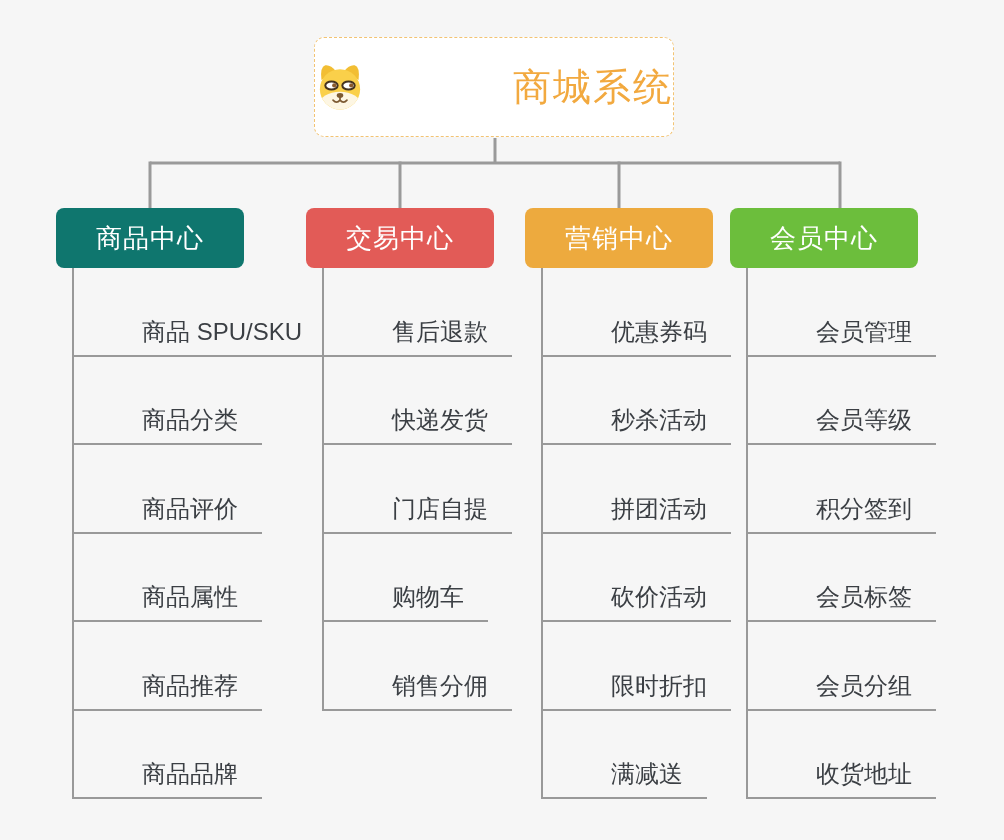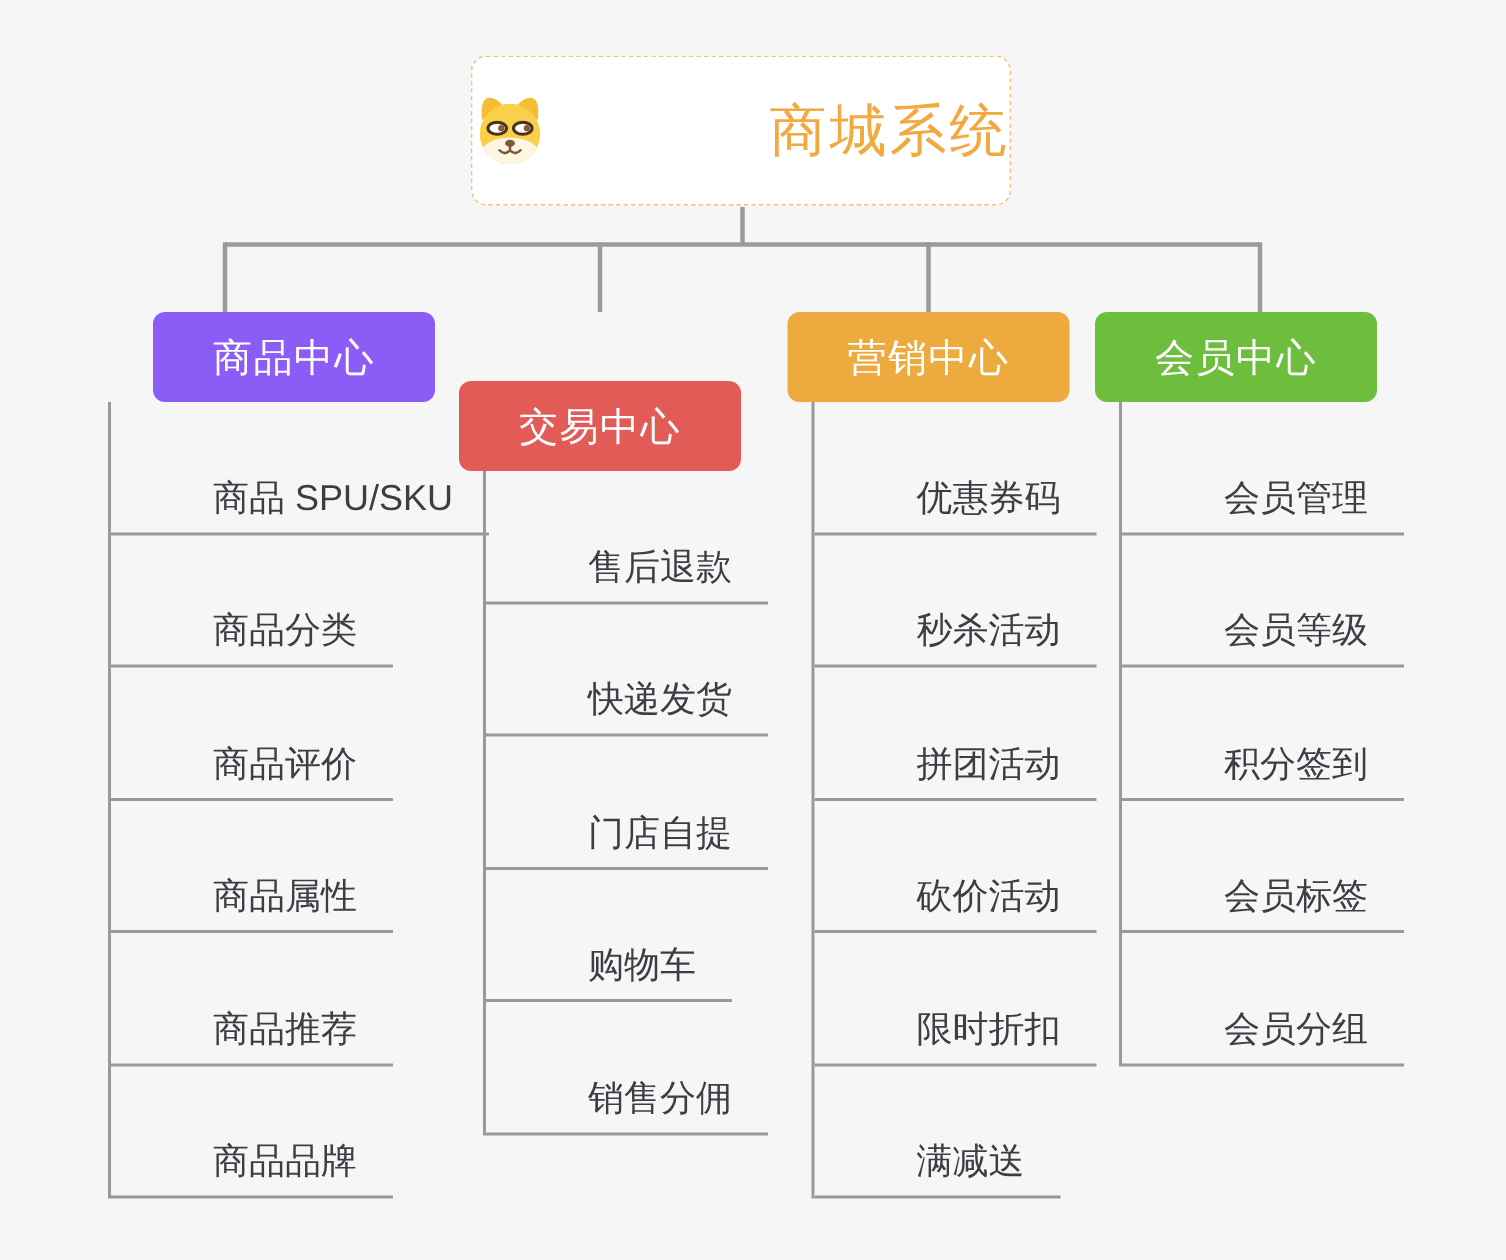--- a/index.html
+++ b/index.html
@@ -122,21 +122,21 @@
     <circle cx="24.5" cy="29" r="2.7" fill="#8a5a2b"></circle>
     <circle cx="46.5" cy="29" r="2.7" fill="#8a5a2b"></circle>
     <ellipse cx="32" cy="42" rx="4.2" ry="3.1" fill="#7c5a33"></ellipse>
     <path d="M32 44 L32 48 M23 48 Q27.5 53 32 48 Q36.5 53 41 48" stroke="#7c5a33" stroke-width="2.2" fill="none" stroke-linecap="round"></path>
   </svg>
   <span class="root-title">商城系统</span>
 </div>
 
 <div id="branches">
   <div class="branch">
-    <div class="cat-box" style="background-color: #8b5cf6; margin-left: 46px;">商品中心</div>
+    <div class="cat-box" style="background-color: #0f766e;">商品中心</div>
     <ul class="items">
         <li class="item">
           <span>商品 SPU/SKU</span>
         </li>
         <li class="item">
           <span>商品分类</span>
         </li>
         <li class="item">
           <span>商品评价</span>
         </li>
@@ -146,21 +146,21 @@
         <li class="item">
           <span>商品推荐</span>
         </li>
         <li class="item">
           <span>商品品牌</span>
         </li>
       </ul>
   </div>
 
   <div class="branch">
-    <div class="cat-box" style="background-color: rgb(226, 91, 87); margin-top: 46px;">交易中心</div>
+    <div class="cat-box" style="background-color: rgb(226, 91, 87);">交易中心</div>
     <ul class="items">
         <li class="item">
           <span>售后退款</span>
         </li>
         <li class="item">
           <span>快递发货</span>
         </li>
         <li class="item">
           <span>门店自提</span>
         </li>
@@ -208,15 +208,18 @@
         </li>
         <li class="item">
           <span>积分签到</span>
         </li>
         <li class="item">
           <span>会员标签</span>
         </li>
         <li class="item">
           <span>会员分组</span>
         </li>
+        <li class="item">
+          <span>收货地址</span>
+        </li>
       </ul>
   </div>
 </div>
 
 </body></html>

